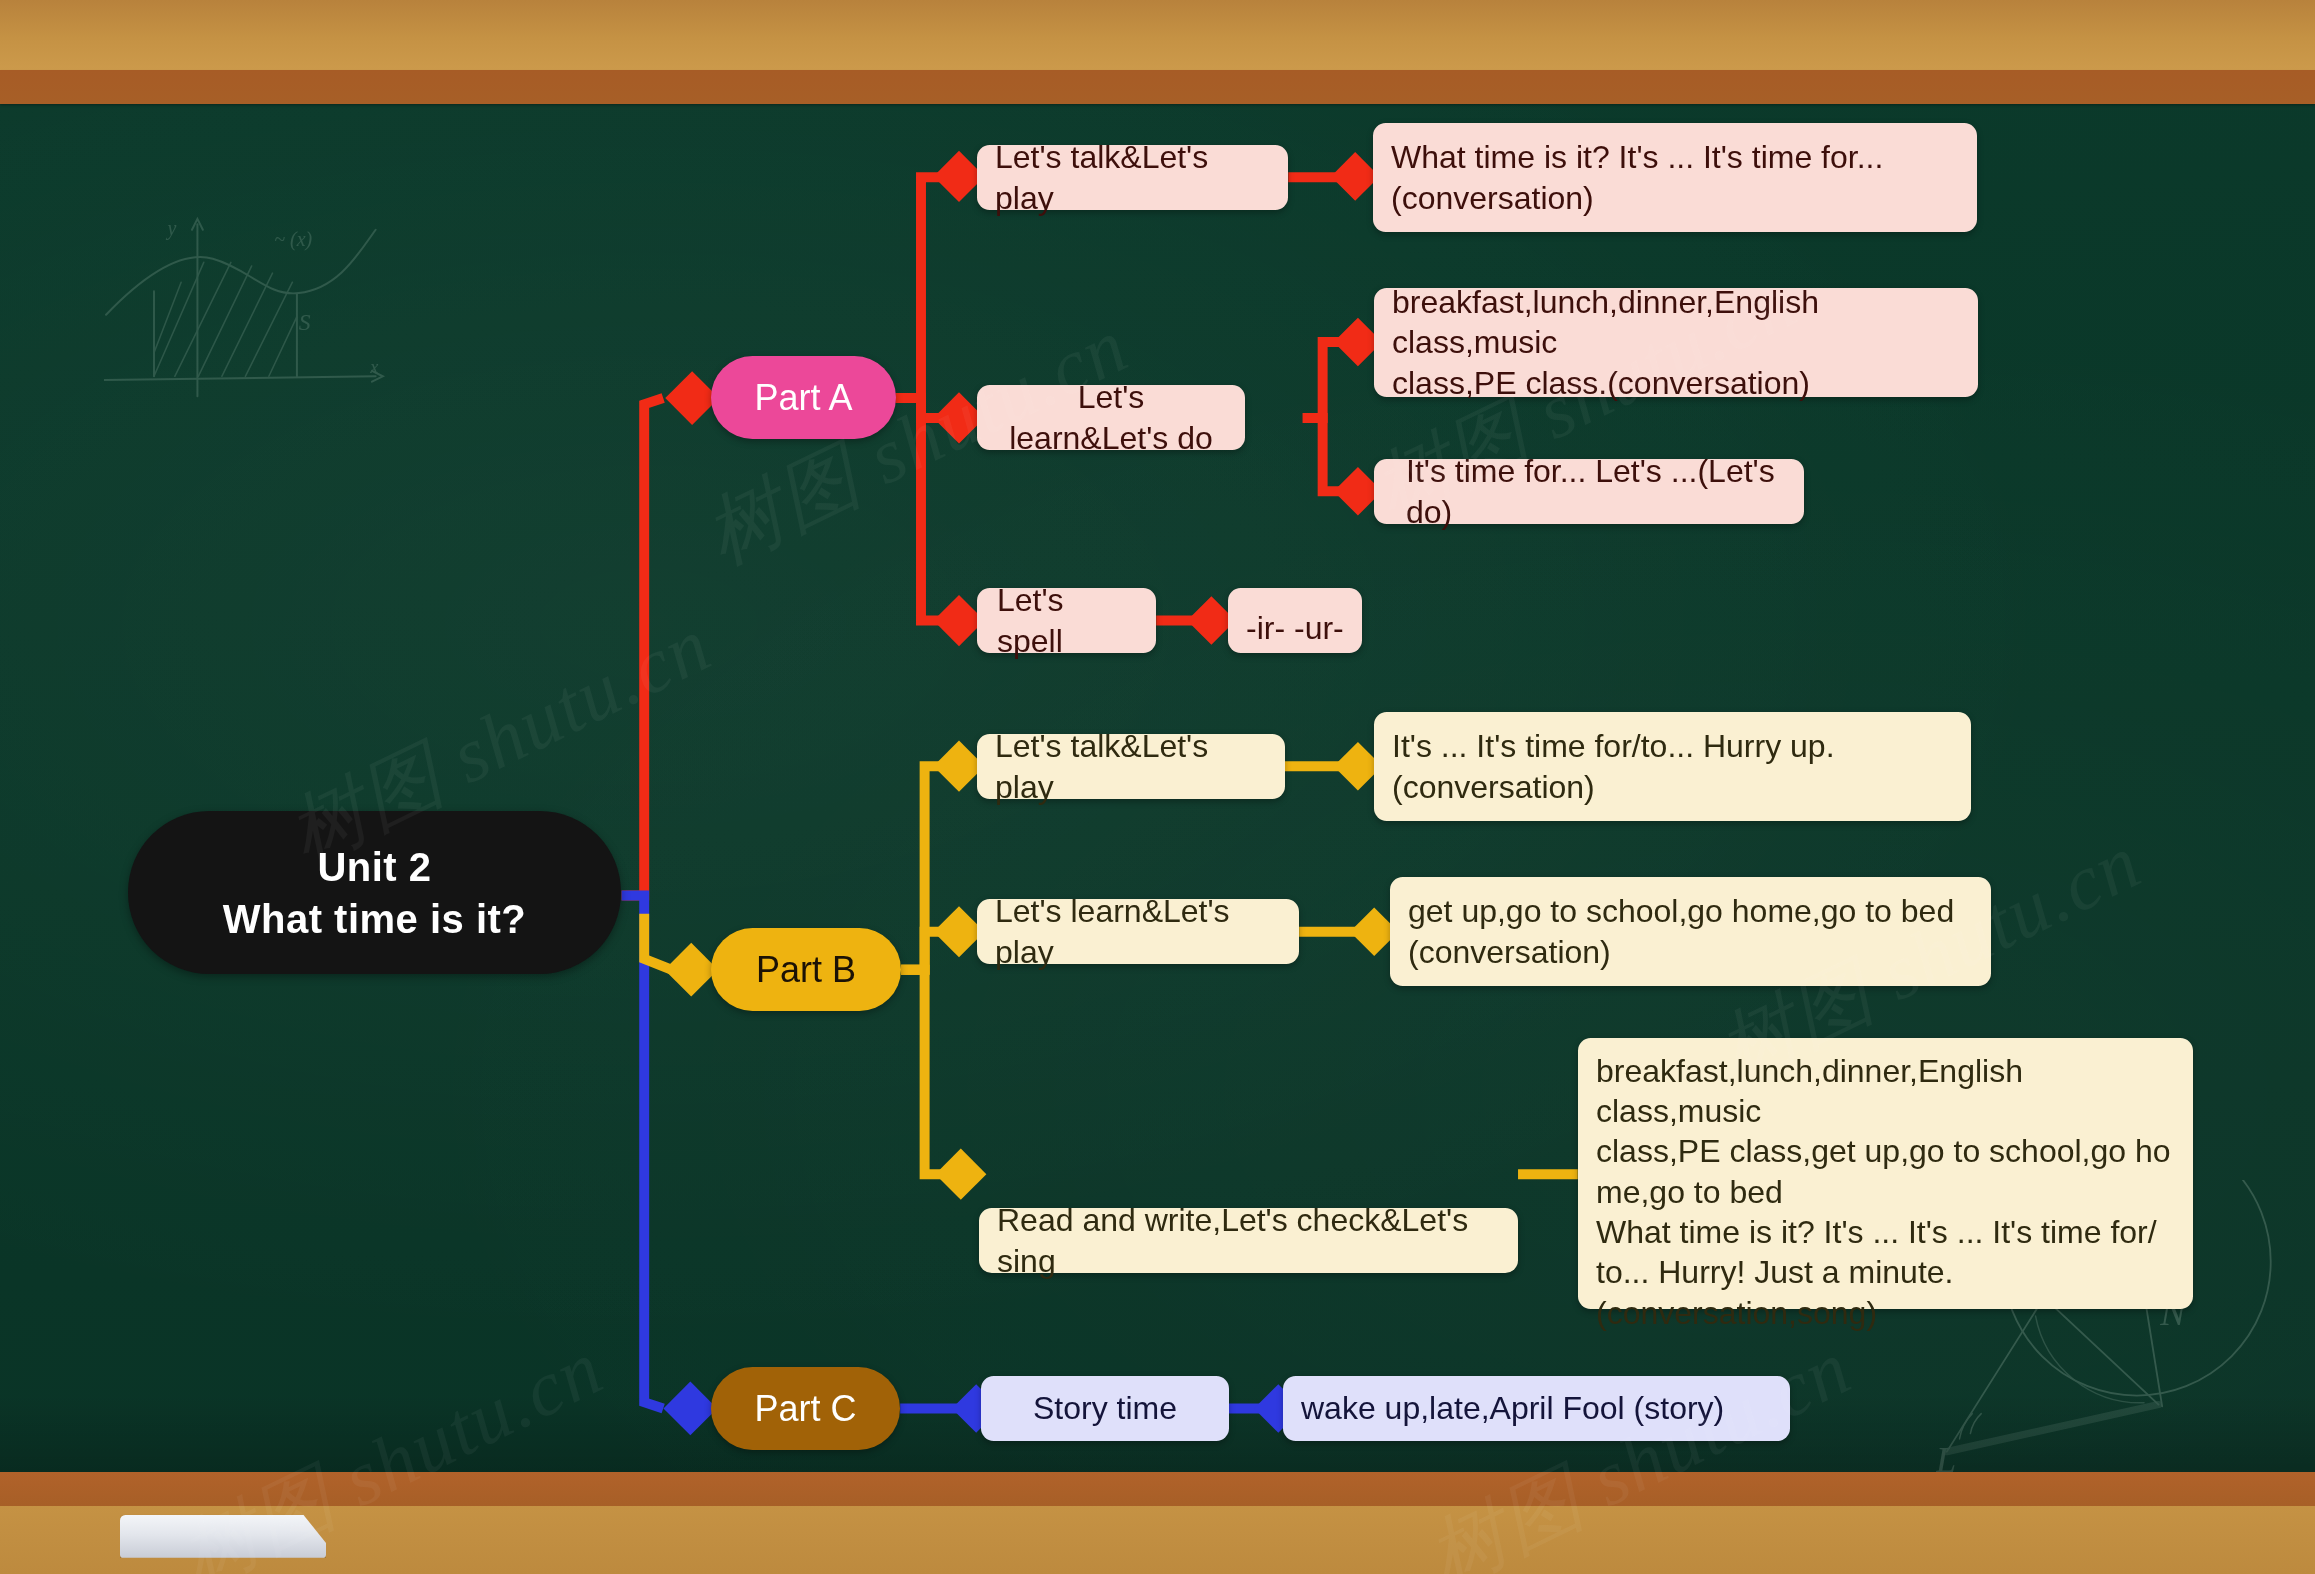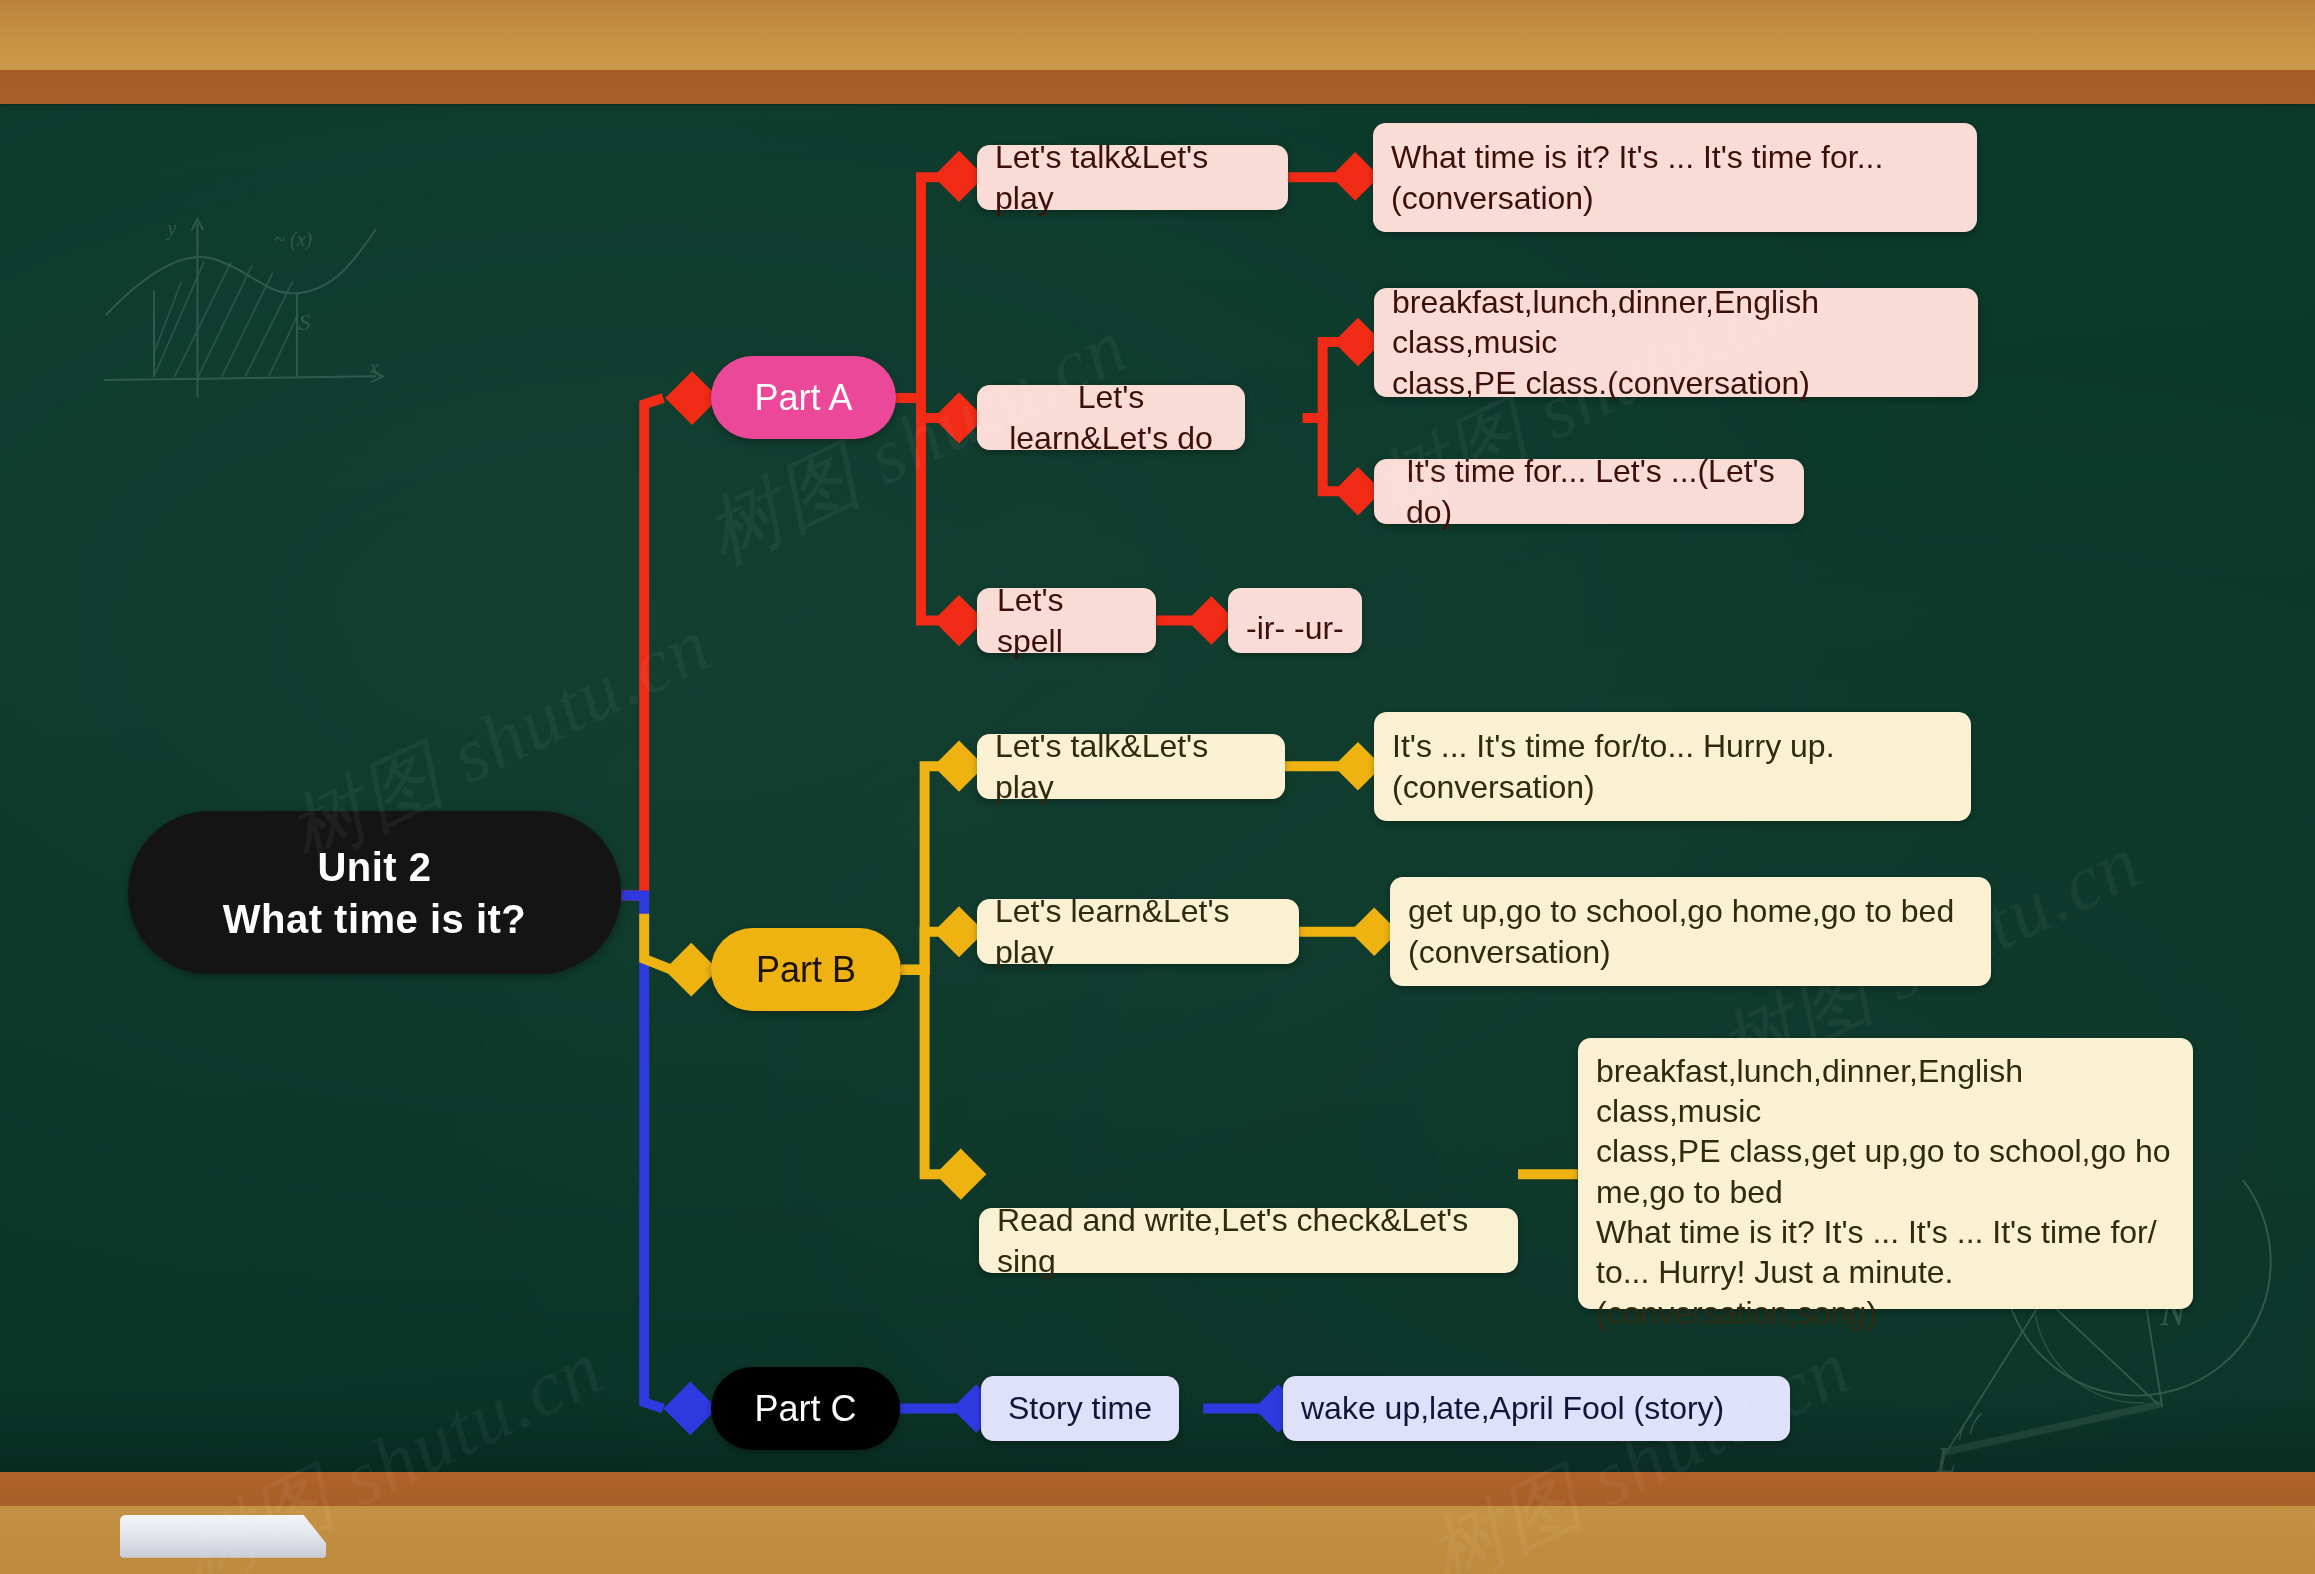--- a/index.html
+++ b/index.html
@@ -59,21 +59,21 @@
   .root{left:128px;top:811px;width:493px;height:163px;border-radius:81px;
     background:#141414;color:#fff;justify-content:center;text-align:center;
     font-weight:bold;font-size:40px;line-height:1.30;letter-spacing:0.5px;
     box-shadow:0 2.7px 9px rgba(0,0,0,.35);}
 
   
   .lvl1{border-radius:42px;justify-content:center;text-align:center;
     font-size:36px;height:83px;box-shadow:0 2.7px 7.2px rgba(0,0,0,.3);}
   .lvl1.red{background:#ec4899;color:#ffffff;}
   .lvl1.yel{background:#eeb310;color:#1c1205;}
-  .lvl1.blu{background:#000000;color:#ffffff;}
+  .lvl1.blu{background:#a16207;color:#ffffff;}
 
   
   .box{border-radius:12.7px;font-size:32px;line-height:1.26;
     padding:12.7px 18px;box-shadow:0 2.7px 6.3px rgba(0,0,0,.28);}
   .box.pink{background:#fadcd6;color:#3d0f0b;}
   .box.cream{background:#faf0d2;color:#2f2a10;}
   .box.lav{background:#dfe0fa;color:#14143a;}
   .box.center{align-items:center;}
   .pre{white-space:pre-line;}
 </style>
@@ -268,21 +268,21 @@
  class,PE class,get up,go to school,go ho
 me,go to bed
 What time is it? It's ...   It's ... It's time for/
 to...   Hurry! Just a minute.
   (conversation,song)</span>
   </div>
 
   <div class="node lvl1 blu" style="left:711px;top:1367px;width:189px;">
     <span class="node-text">Part C</span>
   </div>
-  <div class="node box lav center" style="left:981px;top:1376px;width:198px;height:65px;">
+  <div class="node box lav center" style="left:981px;top:1376px;width:248px;height:65px;">
     <span class="node-text" style="text-align:center;">Story time</span>
   </div>
   <div class="node box lav center" style="left:1283px;top:1376px;width:507px;height:65px;">
     <span class="node-text">wake up,late,April Fool    (story)</span>
   </div>
 
   <div class="wm-layer">
     <div class="wm" style="left:163px;top:1411px;">树图 shutu.cn</div>
     <div class="wm" style="left:688px;top:389px;">树图 shutu.cn</div>
     <div class="wm" style="left:1357px;top:344px;">树图 shutu.cn</div>

